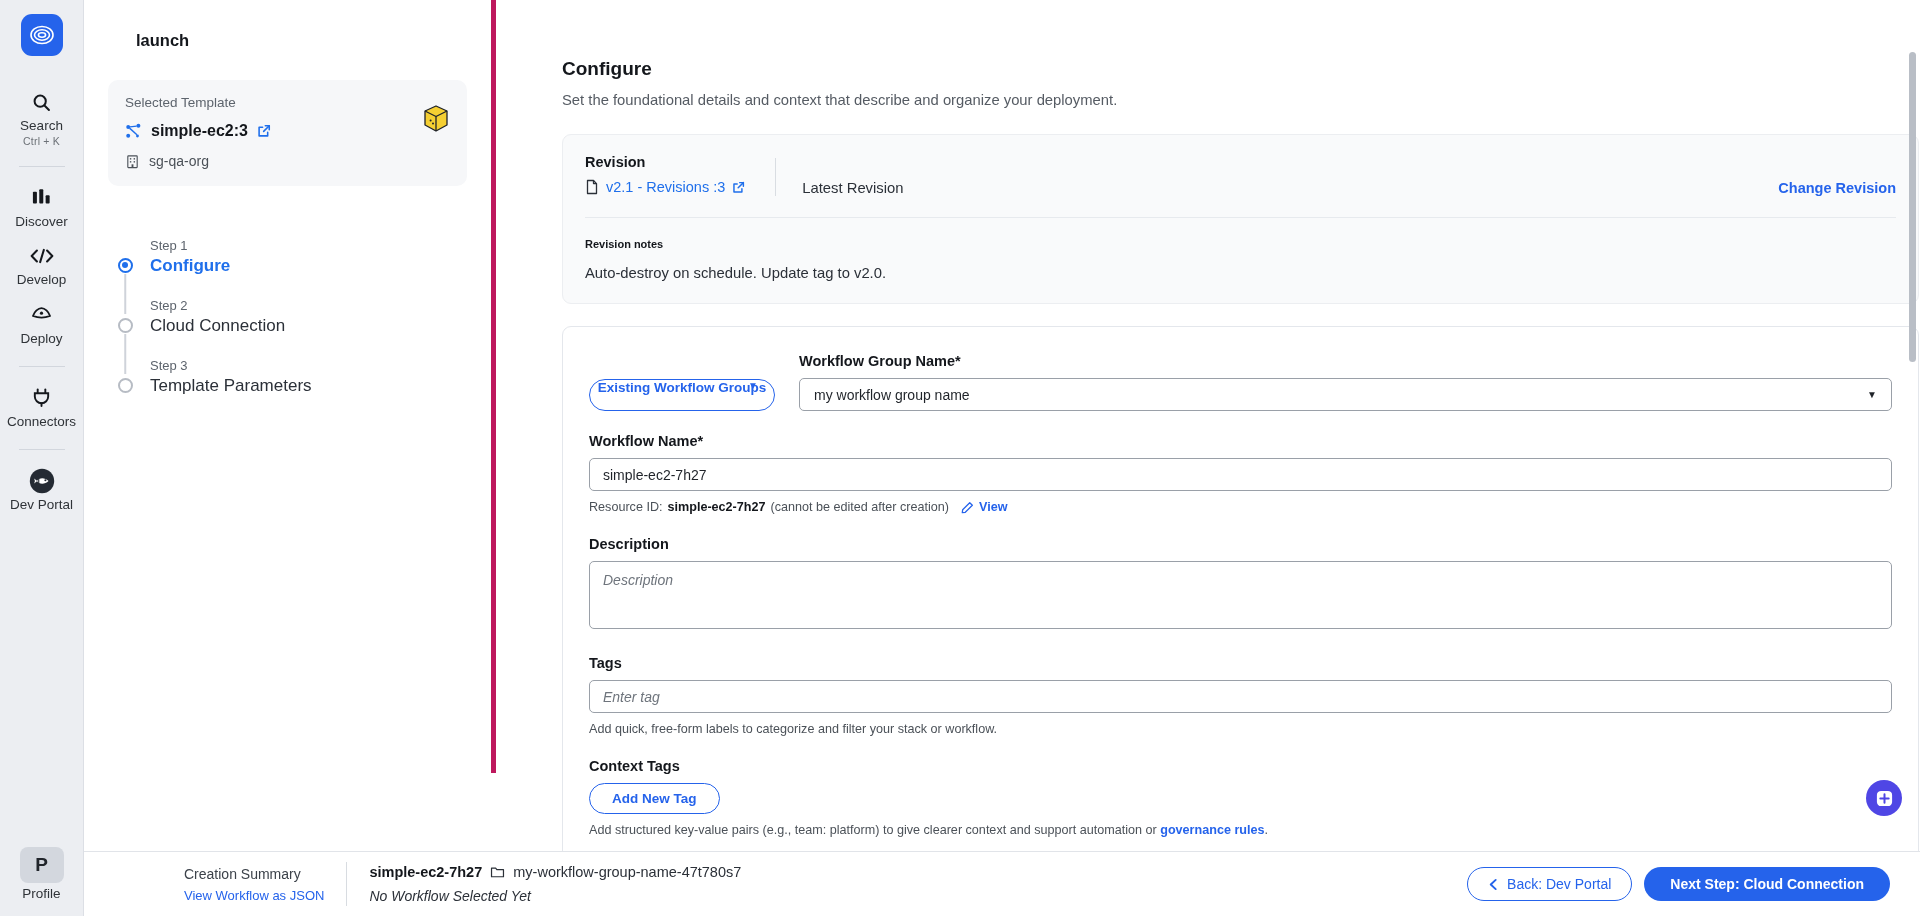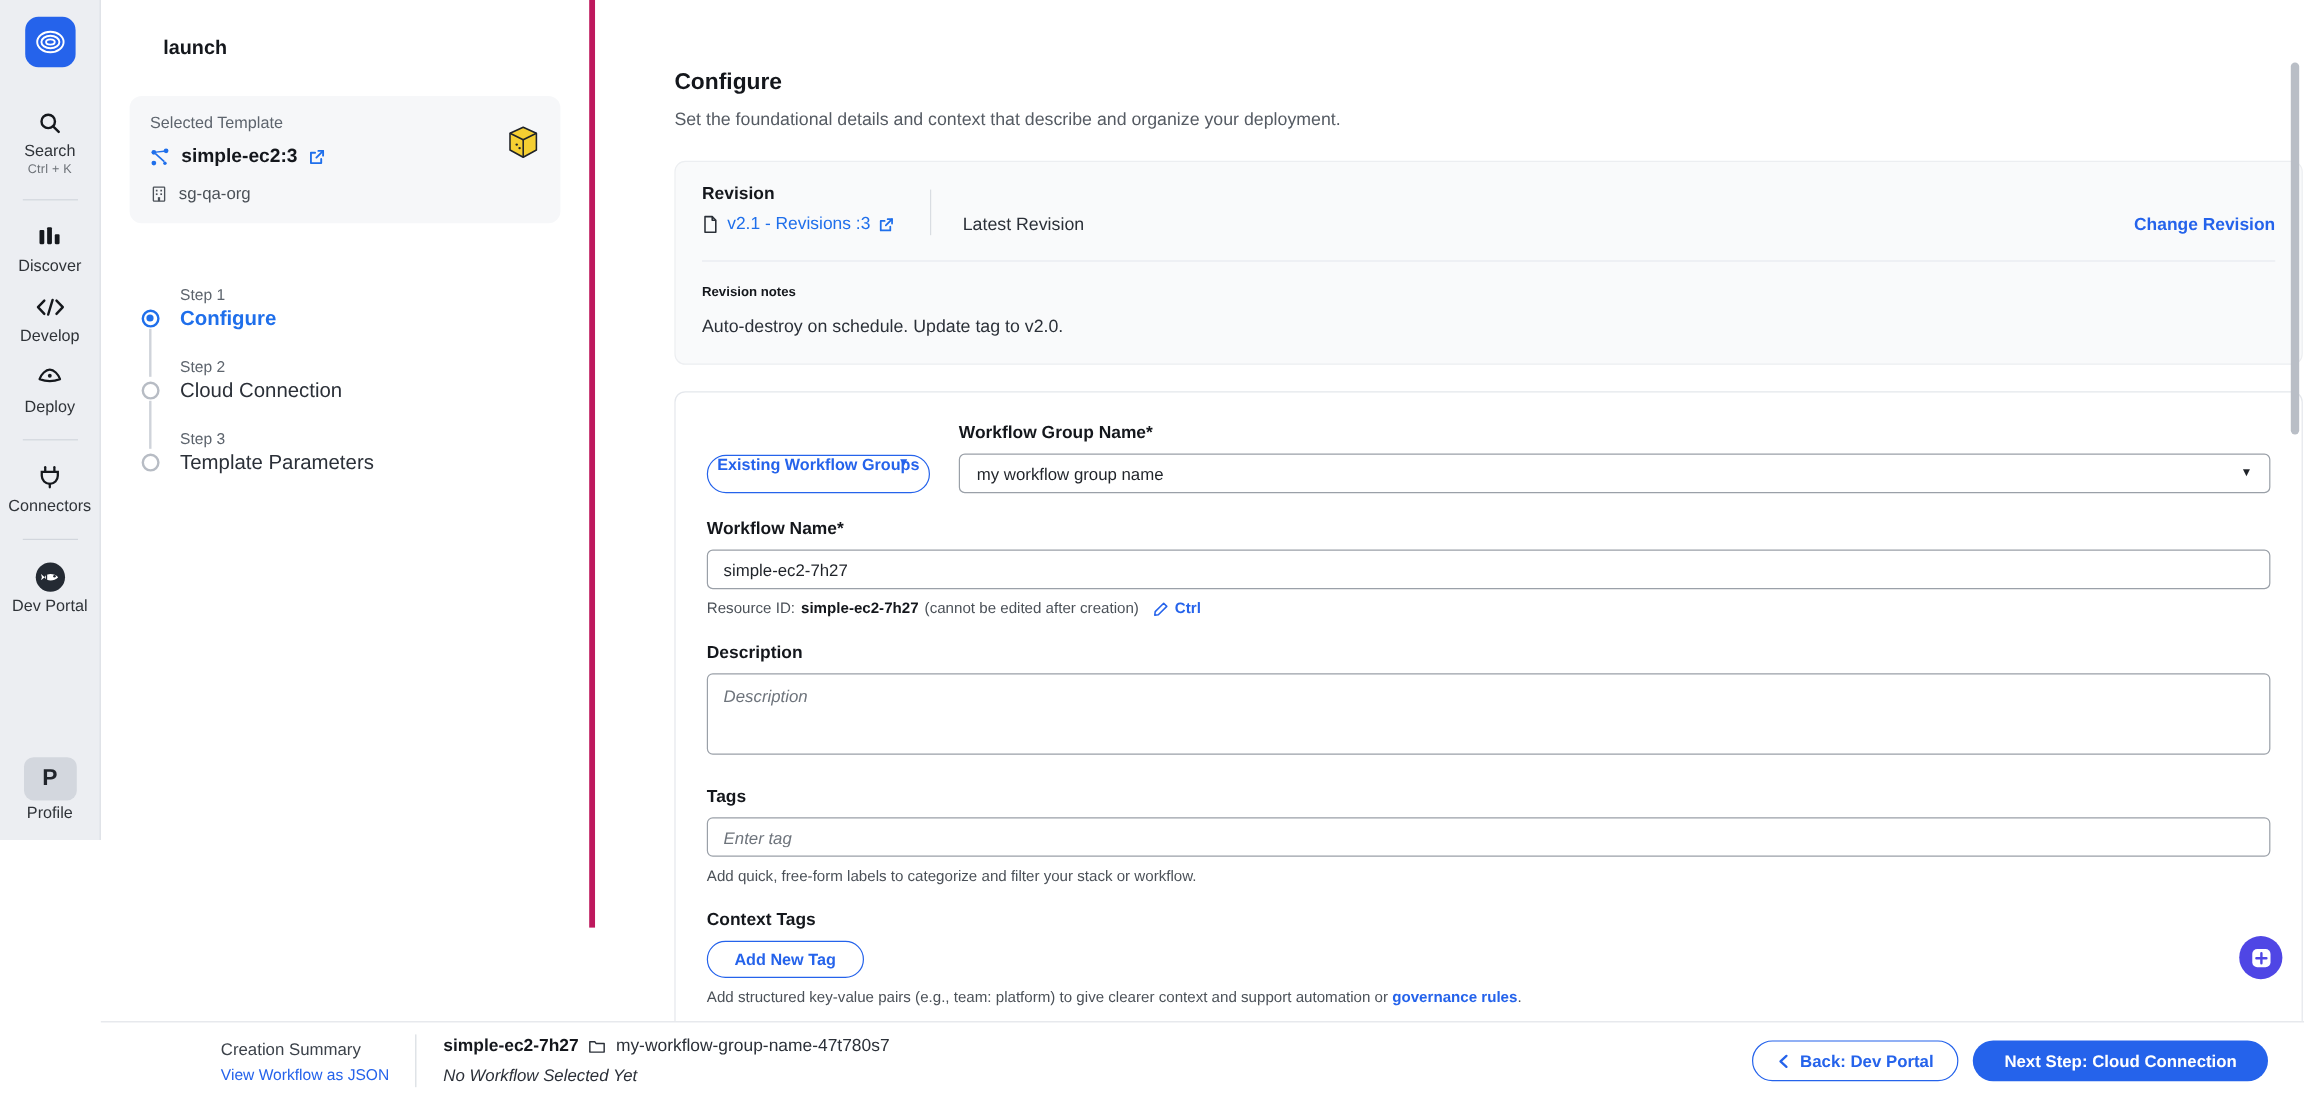--- a/index.html
+++ b/index.html
@@ -7,21 +7,21 @@
     width: 1920px; height: 916px;
     font-family: "Liberation Sans", sans-serif;
     background: #ffffff;
     overflow: hidden;
     color: #1f2329;
   }
   .app { display: flex; width: 1920px; height: 916px; position: relative; }
 
   
   .rail {
-    width: 84px; height: 700px; flex: 0 0 84px;
+    width: 84px; height: 916px; flex: 0 0 84px;
     background: #eceef2;
     border-right: 1px solid #dcdfe5;
     display: flex; flex-direction: column; align-items: center;
     padding-top: 14px;
     position: relative;
   }
   .logo {
     width: 42px; height: 42px; border-radius: 11px;
     background: #2563eb;
     display: flex; align-items: center; justify-content: center;
@@ -164,21 +164,21 @@
   .sum-json { font-size: 13px; color: #2563eb; margin-top: 6px; cursor: pointer; }
   .sum-vline { width: 1px; height: 44px; background: #d8dce1; margin: 0 22px; }
   .sum-right { display: flex; flex-direction: column; }
   .sum-row1 { display: flex; align-items: center; gap: 8px; }
   .sum-wf { font-size: 14.5px; font-weight: 700; color: #14171c; }
   .sum-grp { font-size: 14.5px; color: #2b3038; }
   .sum-row2 { font-size: 14px; color: #2b3038; font-style: italic; margin-top: 8px; }
   .btns { margin-left: auto; display: flex; gap: 12px; align-items: center; }
   .btn-back {
     height: 34px; padding: 0 20px; border: 1.6px solid #2563eb; border-radius: 18px;
-    background: #fff; color: #2563eb; font-size: 14px; font-weight: 700; cursor: pointer;
+    background: #fff; color: #2563eb; font-size: 14px; font-weight: 400; cursor: pointer;
     display: flex; align-items: center; gap: 8px; font-family: "Liberation Sans", sans-serif;
   }
   .btn-next {
     height: 34px; padding: 0 26px; border: none; border-radius: 18px;
     background: #2563eb; color: #fff; font-size: 14px; font-weight: 700; cursor: pointer;
     font-family: "Liberation Sans", sans-serif;
   }
   svg { display: block; }
 </style>
 </head>
@@ -418,21 +418,21 @@
             <input class="txt-input" value="simple-ec2-7h27" style="">
             <div class="hint">
               <span>Resource ID:</span>
               <b>simple-ec2-7h27</b>
               <span>(cannot be edited after creation)</span>
               <span style="margin-left:7px;">
                 <svg width="13" height="13" viewBox="0 0 14 14" fill="none" stroke="#2563eb" stroke-width="1.4" stroke-linecap="round" stroke-linejoin="round">
                   <path d="M9.4 1.8 L12.2 4.6 L4.6 12.2 L1.4 12.6 L1.8 9.4 Z"></path>
                 </svg>
               </span>
-              <span class="edit-link">Ctrl</span>
+              <span class="edit-link">View</span>
             </div>
           </div>
 
           <div class="blk">
             <label class="fld-label">Description</label>
             <textarea class="ta" placeholder="Description" style=""></textarea>
           </div>
 
           <div class="blk">
             <label class="fld-label">Tags</label>

